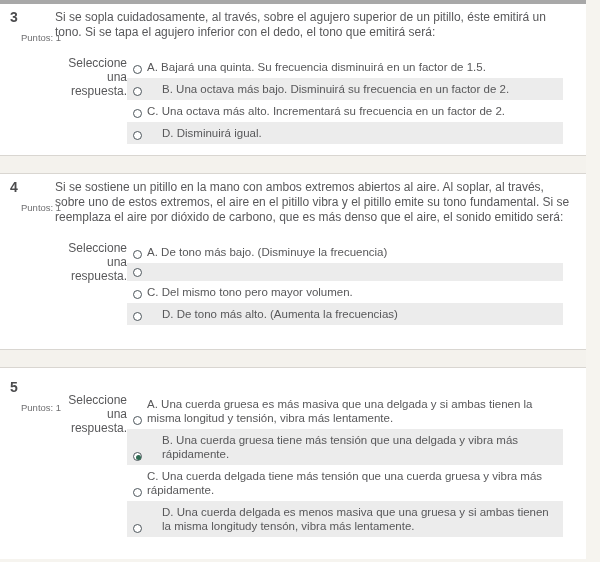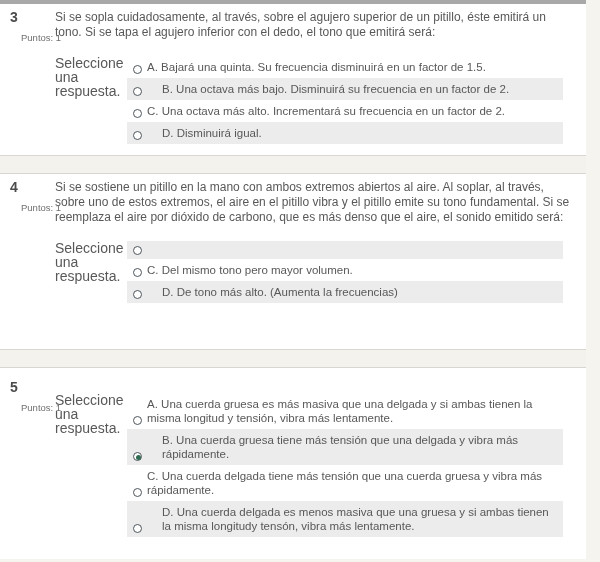--- a/index.html
+++ b/index.html
@@ -22,21 +22,21 @@
   }
   .qcol { position:absolute; left:0; top:6px; width:55px; }
   .q5 .qcol { top:12px; }
   .qnum { font-size:14px; font-weight:bold; color:#4b4b4d; padding-left:10px; line-height:15px; }
   .qpoints { font-size:9.5px; color:#6f6f71; padding-left:21px; margin-top:7px; white-space:nowrap; }
   .qbody { margin-left:55px; padding-top:6px; padding-right:12px; }
   .q5 .qbody { padding-top:12px; }
   .qtext { font-size:12px; line-height:15px; color:#58585a; max-width:522px; }
   .answer-area { display:flex; margin-top:16px; }
   .q5 .answer-area { margin-top:13px; }
-  .answer-label { width:72px; flex-shrink:0; font-size:14px; line-height:14px; color:#58585a; }
+  .answer-label { width:72px; flex-shrink:0; font-size:12px; line-height:14px; color:#58585a;text-align:right; }
   .options { width:436px; }
   .option {
     display:flex; align-items:flex-end; gap:5px;
     padding:4px 6px; font-size:11.5px; line-height:14px;
     color:#58585a; cursor:pointer; background:#ffffff;
   }
   .option.alt { background:#ececec;gap:20px; }
   .radio {
     width:9px; height:9px; border:1px solid #4d565c; border-radius:50%;
     background:#ffffff; flex-shrink:0; margin-top:1px; display:inline-block;
@@ -89,20 +89,24 @@
   <section class="question q4">
     <div class="qcol">
       <div class="qnum">4</div>
       <div class="qpoints">Puntos: 1</div>
     </div>
     <div class="qbody">
       <p class="qtext">Si se sostiene un pitillo en la mano con ambos extremos abiertos al aire. Al soplar, al través, sobre uno de estos extremos, el aire en el pitillo vibra y el pitillo emite su tono fundamental. Si se reemplaza el aire por dióxido de carbono, que es más denso que el aire, el sonido emitido será:</p>
       <div class="answer-area">
         <div class="answer-label">Seleccione una respuesta.</div>
         <div class="options">
+          <label class="option">
+            <span class="radio"></span>
+            <span class="option-text"><span>A.</span> <span>De tono más bajo. (Disminuye la frecuencia)</span></span>
+          </label>
           <label class="option alt">
             <span class="radio"></span>
           </label>
           <label class="option">
             <span class="radio"></span>
             <span class="option-text"><span>C.</span> <span>Del mismo tono pero mayor volumen.</span></span>
           </label>
           <label class="option alt">
             <span class="radio"></span>
             <span class="option-text"><span>D.</span> <span>De tono más alto. (Aumenta la frecuencias)</span></span>

